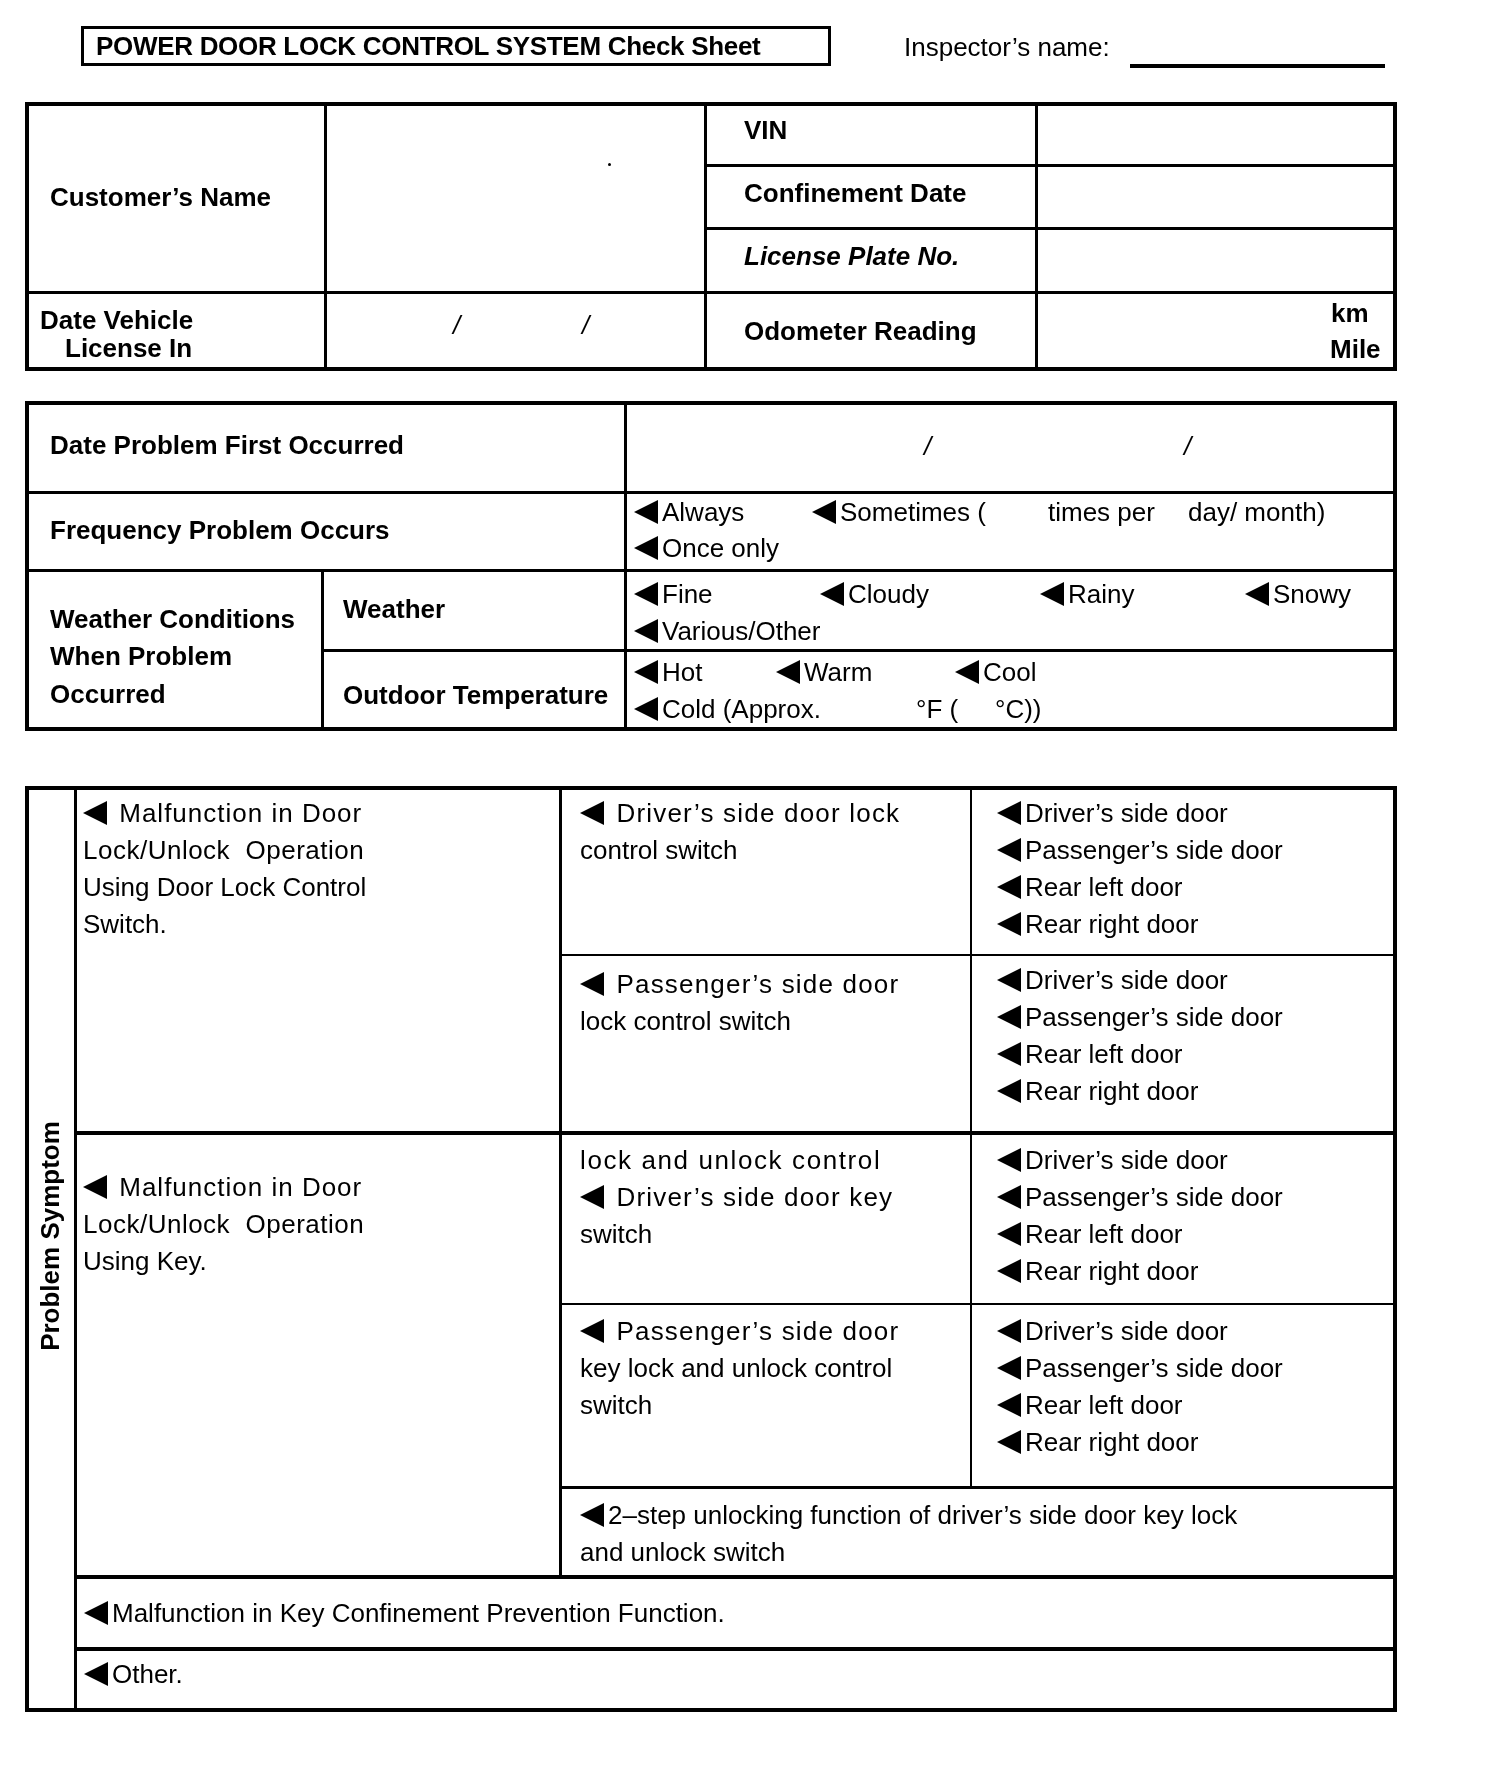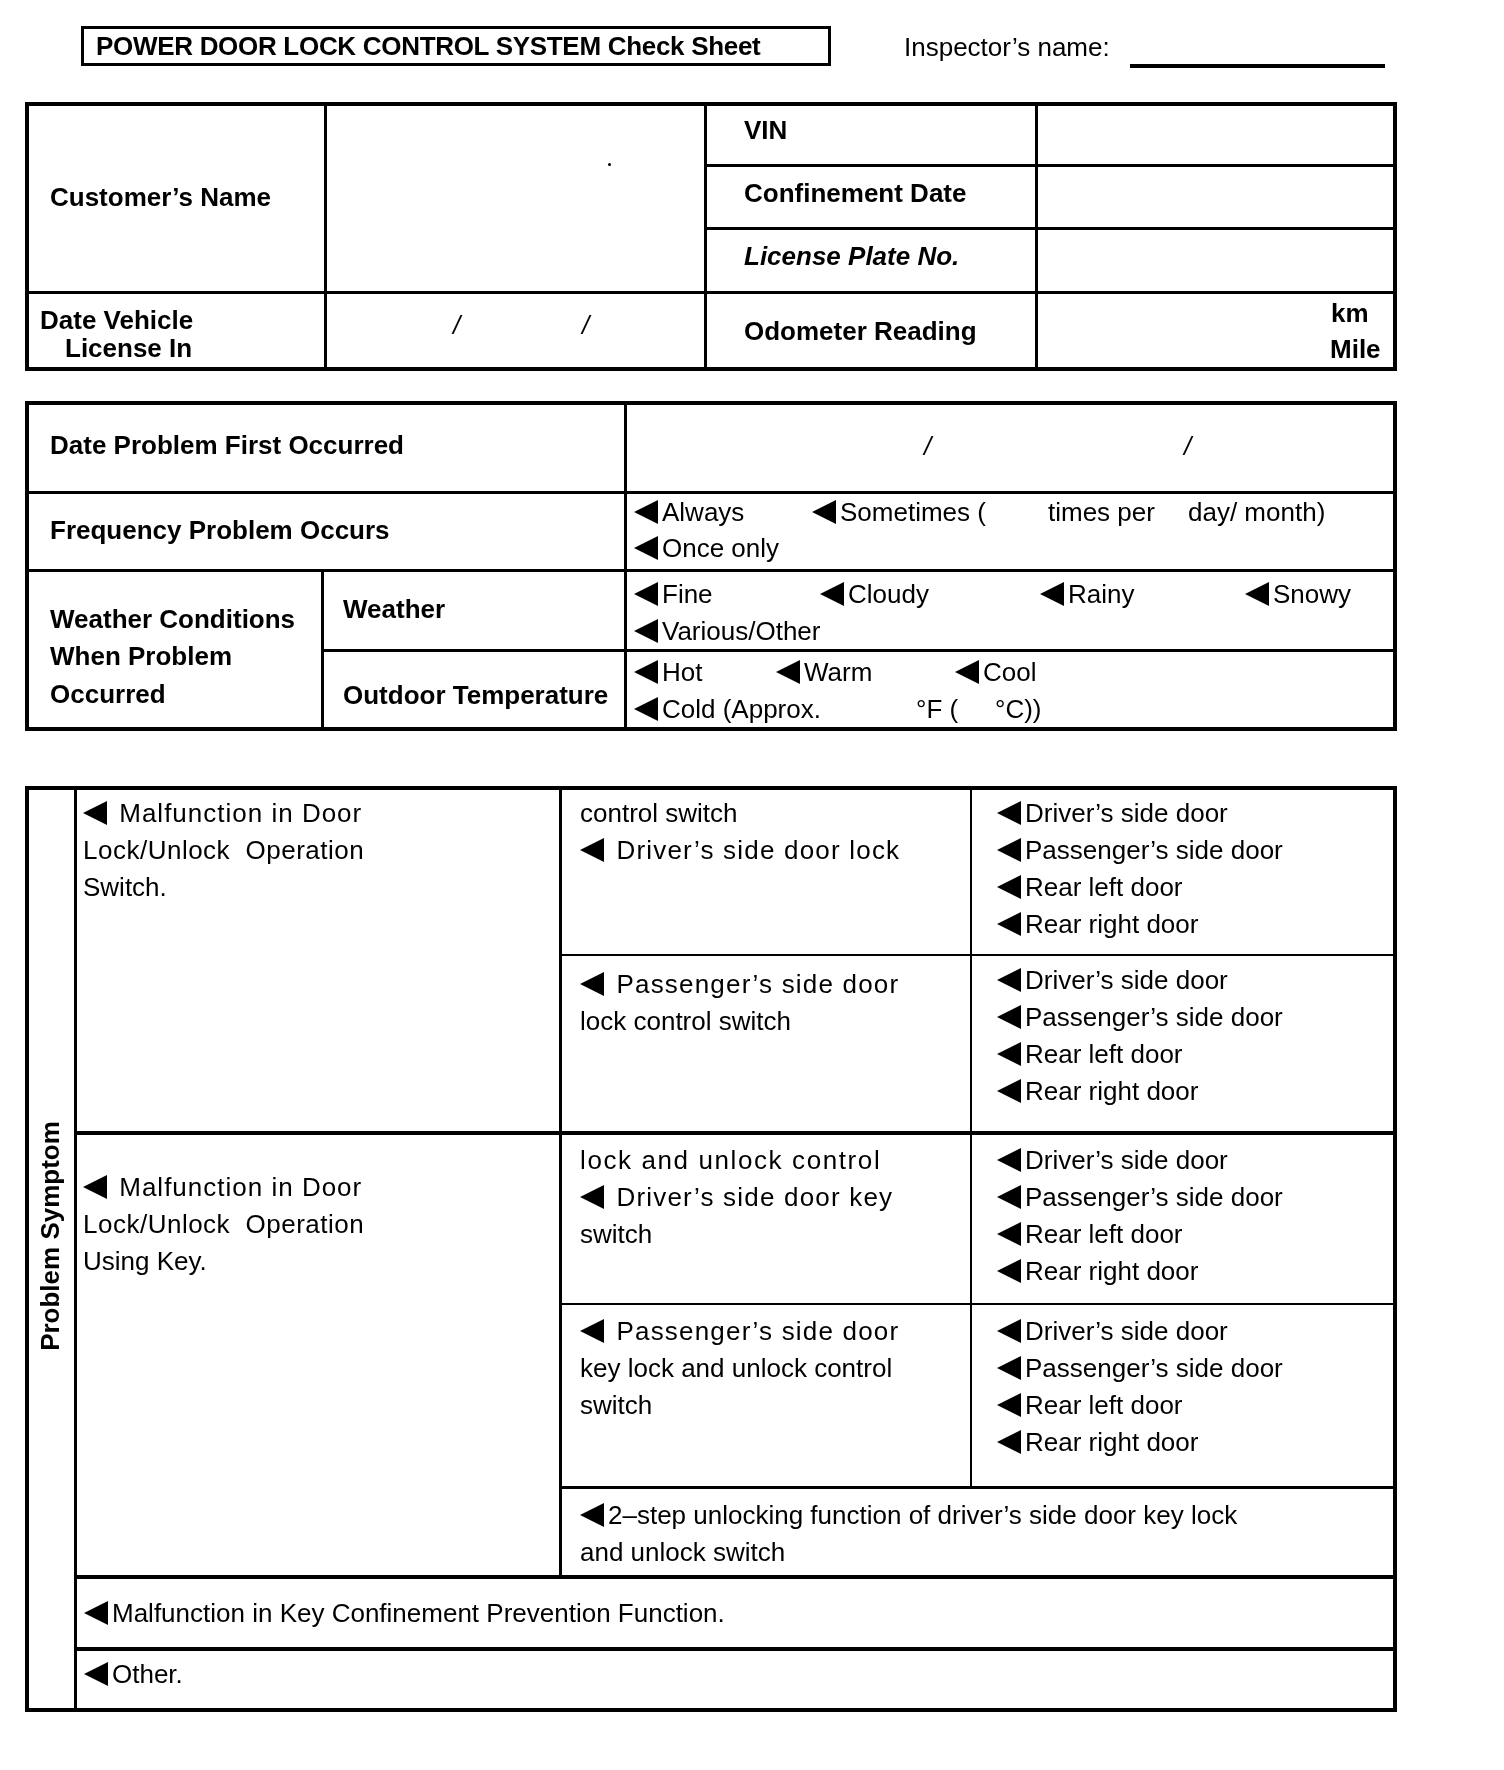--- a/index.html
+++ b/index.html
@@ -133,32 +133,33 @@
   <div class="hline" style="left:559px;top:1303px;width:838px;height:2px;"></div>
   <div class="hline" style="left:559px;top:1486px;width:838px;height:3px;"></div>
   <div class="hline" style="left:74px;top:1575px;width:1323px;height:4px;"></div>
   <div class="hline" style="left:74px;top:1647px;width:1323px;height:4px;"></div>
 
   <div class="vert">Problem Symptom</div>
 
   <div class="abs chk" style="left:83px;top:795px;width:470px;">
     <div class="txt" style="position:relative;letter-spacing:1px;"><span class="tri"></span> <span>Malfunction in Door</span></div>
     <div class="txt" style="position:relative;white-space:pre;letter-spacing:0.5px;">Lock/Unlock  Operation</div>
+    <div class="txt" style="position:relative;">Using Door Lock Control</div>
     <div class="txt" style="position:relative;">Switch.</div>
   </div>
 
   <div class="abs chk" style="left:83px;top:1169px;width:470px;">
     <div class="txt" style="position:relative;letter-spacing:1px;"><span class="tri"></span> <span>Malfunction in Door</span></div>
     <div class="txt" style="position:relative;white-space:pre;letter-spacing:0.5px;">Lock/Unlock  Operation</div>
     <div class="txt" style="position:relative;">Using Key.</div>
   </div>
 
   <div class="abs chk" style="left:580px;top:795px;width:380px;">
+    <div class="txt" style="position:relative;letter-spacing:1.2px;"><span class="tri"></span> <span>Driver’s side door lock</span></div>
     <div class="txt" style="position:relative;">control switch</div>
-    <div class="txt" style="position:relative;letter-spacing:1.2px;"><span class="tri"></span> <span>Driver’s side door lock</span></div>
   </div>
   <div class="abs chk" style="left:580px;top:966px;width:380px;">
     <div class="txt" style="position:relative;letter-spacing:1.2px;"><span class="tri"></span> <span>Passenger’s side door</span></div>
     <div class="txt" style="position:relative;">lock control switch</div>
   </div>
   <div class="abs chk" style="left:580px;top:1142px;width:380px;">
     <div class="txt" style="position:relative;letter-spacing:1.6px;">lock and unlock control</div>
     <div class="txt" style="position:relative;letter-spacing:1.2px;"><span class="tri"></span> <span>Driver’s side door key</span></div>
     <div class="txt" style="position:relative;">switch</div>
   </div>

